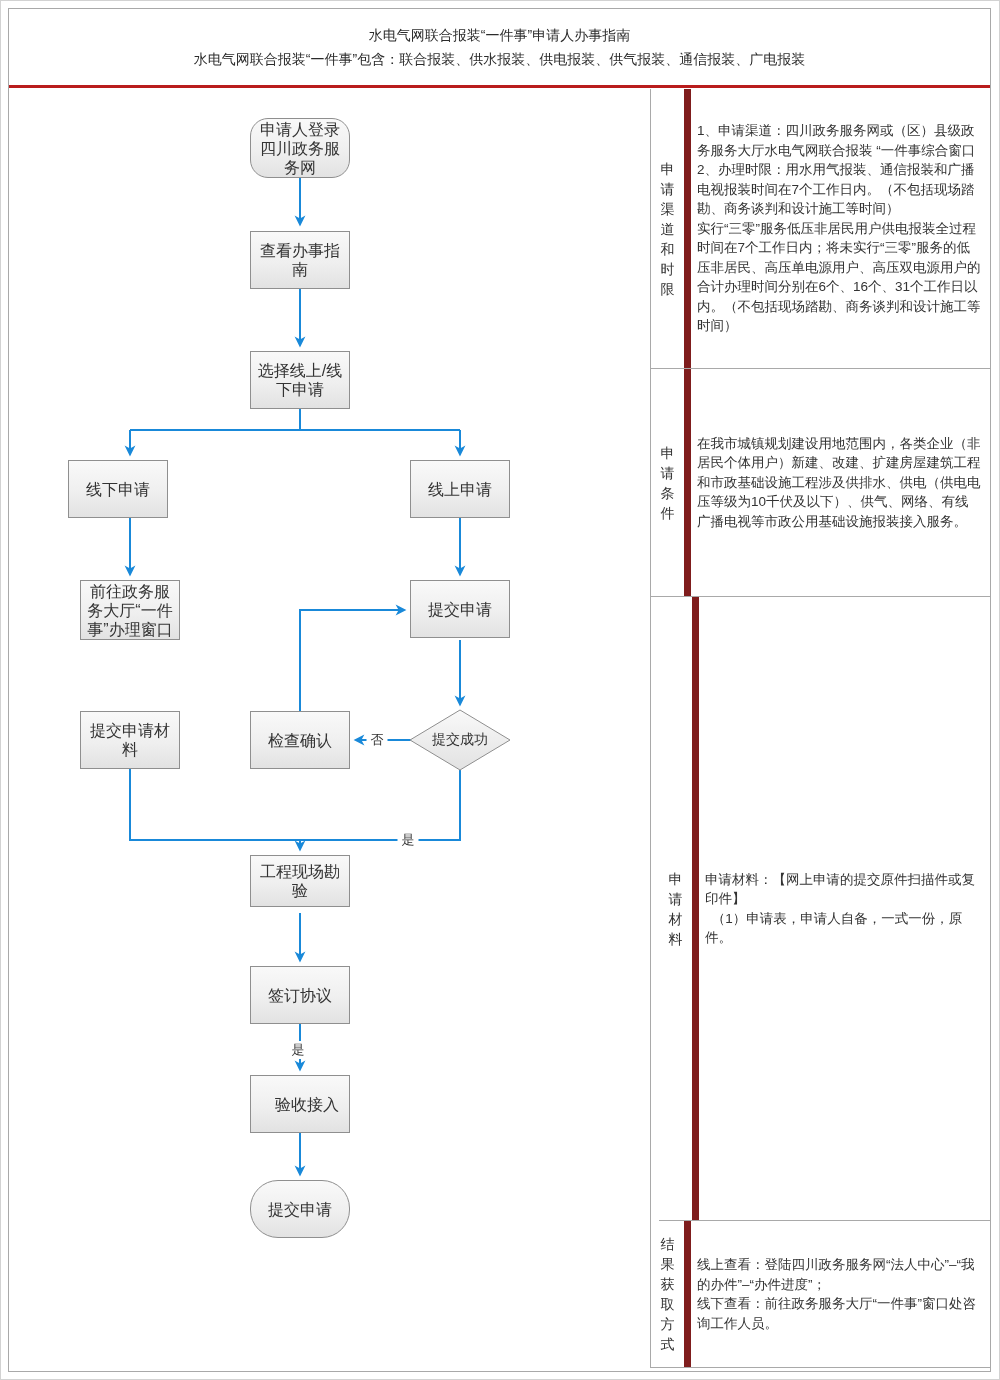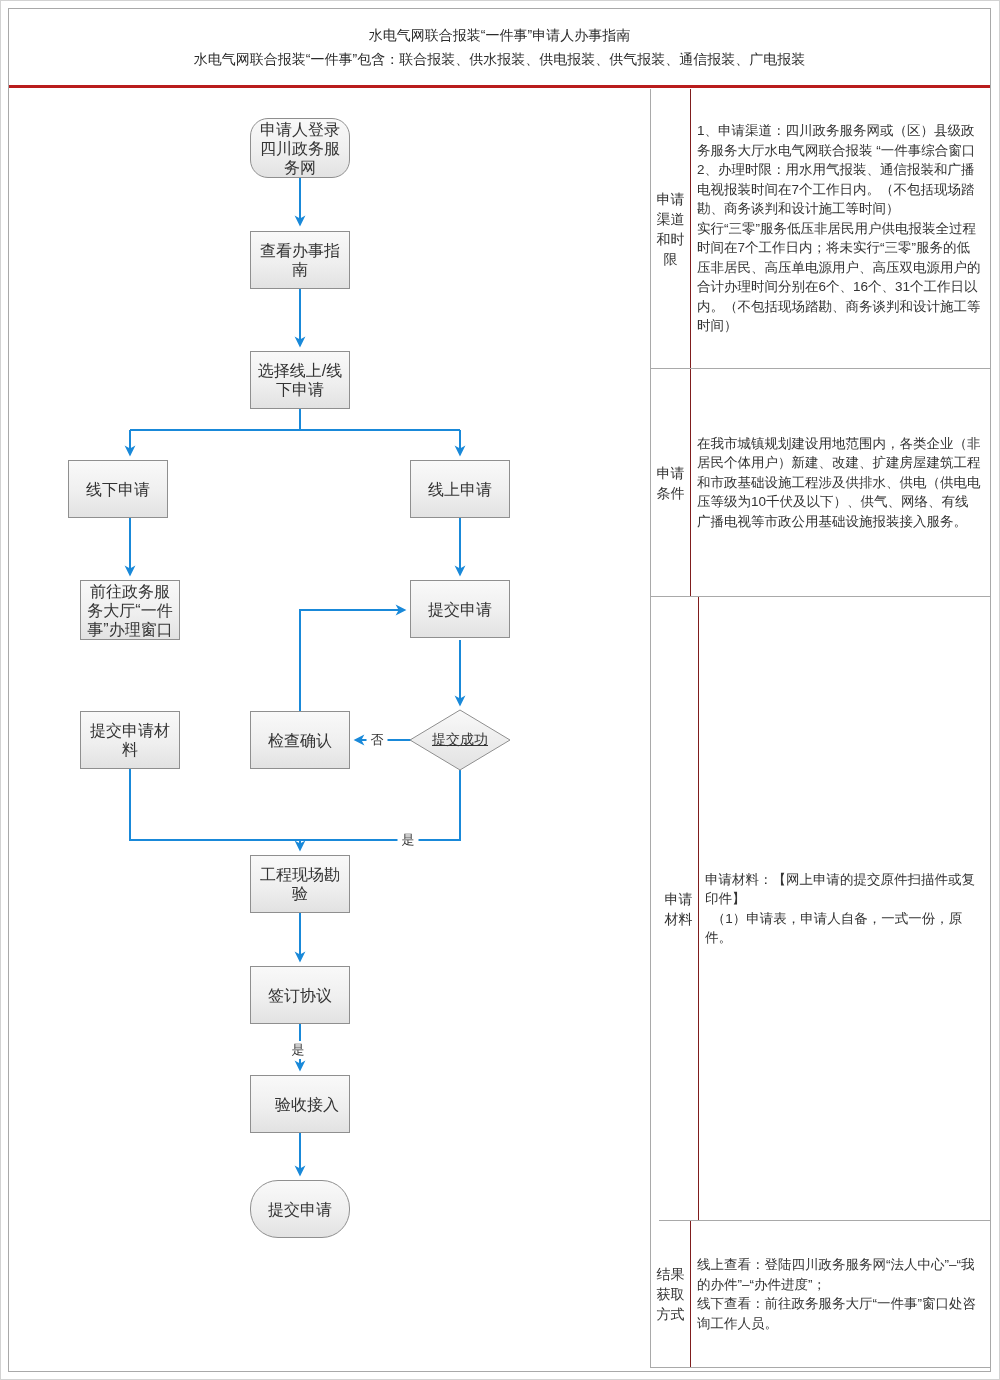--- a/index.html
+++ b/index.html
@@ -12,35 +12,35 @@
   
   .title-area { position:absolute; left:9px; top:9px; width:981px; height:79px;
     display:flex; flex-direction:column; align-items:center; justify-content:center;
     border-bottom:3px solid #b91c1c; }
   .title-line { font-size:14px; line-height:24px; color:#2b2b2b; text-align:center; }
 
   
   .side-panel { position:absolute; left:650px; top:89px; width:340px; height:1279px;
     border-left:1px solid #a9a9a9; display:flex; flex-direction:column; }
   .side-row { display:flex; border-bottom:1px solid #a9a9a9; }
-  .side-label { width:40px; flex:0 0 40px; border-right:1px solid #7f1d1d;
+  .side-label { width:40px; flex:0 0 40px; border-right:7px solid #7f1d1d;
     display:flex; align-items:center; justify-content:center; text-align:center;
     font-size:14px; line-height:20px; color:#333; padding:0 5px; word-break:break-all; }
   .side-content { flex:1; display:flex; align-items:center; padding:6px 8px 6px 6px; }
   .side-text { font-size:13.5px; line-height:19.5px; color:#333; white-space:pre-line; }
 
   
   .node { position:absolute; border:1px solid #8f8f8f;
     background:linear-gradient(180deg,#f9f9f9 0%,#efefef 55%,#e2e2e2 100%);
     display:flex; align-items:center; justify-content:center; text-align:center;
     font-size:16px; line-height:19px; color:#333; padding:3px 6px; z-index:2; }
   .node.stadium { border-radius:18px; }
   .node.stadium-lg { border-radius:28px; }
   .node-diamond-label { position:absolute; z-index:2; font-size:14px; color:#333;
-    display:flex; align-items:center; justify-content:center; text-align:center;text-decoration:underline; }
+    display:flex; align-items:center; justify-content:center; text-align:center; }
 
   .connectors { position:absolute; left:0; top:0; z-index:1; pointer-events:none; }
 
   .edge-label { position:absolute; z-index:3; background:#fff; font-size:13px;
     color:#333; padding:0 4px; transform:translate(-50%,-50%); }
 </style>
 </head>
 <body>
 
 <div class="page">
@@ -87,21 +87,21 @@
   <div class="node stadium" style="left:250px; top:118px; width:100px; height:60px;">申请人登录四川政务服务网</div>
   <div class="node" style="left:250px; top:231px; width:100px; height:58px;">查看办事指南</div>
   <div class="node" style="left:250px; top:351px; width:100px; height:58px;">选择线上/线下申请</div>
   <div class="node" style="left:68px; top:460px; width:100px; height:58px;">线下申请</div>
   <div class="node" style="left:410px; top:460px; width:100px; height:58px;">线上申请</div>
   <div class="node" style="left:80px; top:580px; width:100px; height:60px;">前往政务服务大厅“一件事”办理窗口</div>
   <div class="node" style="left:410px; top:580px; width:100px; height:58px;">提交申请</div>
   <div class="node" style="left:80px; top:711px; width:100px; height:58px;">提交申请材料</div>
   <div class="node" style="left:250px; top:711px; width:100px; height:58px;">检查确认</div>
   <div class="node-diamond-label" style="left:414px; top:726px; width:92px; height:28px;">提交成功</div>
-  <div class="node" style="left:250px; top:855px; width:100px; height:58px;">工程现场勘验</div>
+  <div class="node" style="left:250px; top:855px; width:100px; height:52px;">工程现场勘验</div>
   <div class="node" style="left:250px; top:966px; width:100px; height:58px;">签订协议</div>
   <div class="node" style="left:250px; top:1075px; width:100px; height:58px;padding-left:20px;">验收接入</div>
   <div class="node stadium-lg" style="left:250px; top:1180px; width:100px; height:58px;">提交申请</div>
 
   <div class="edge-label" style="left:377px; top:740px;">否</div>
   <div class="edge-label" style="left:408px; top:840px;">是</div>
   <div class="edge-label" style="left:298px; top:1050px;">是</div>
 
   <div class="side-panel">
     <div class="side-row" style="height:280px;">

